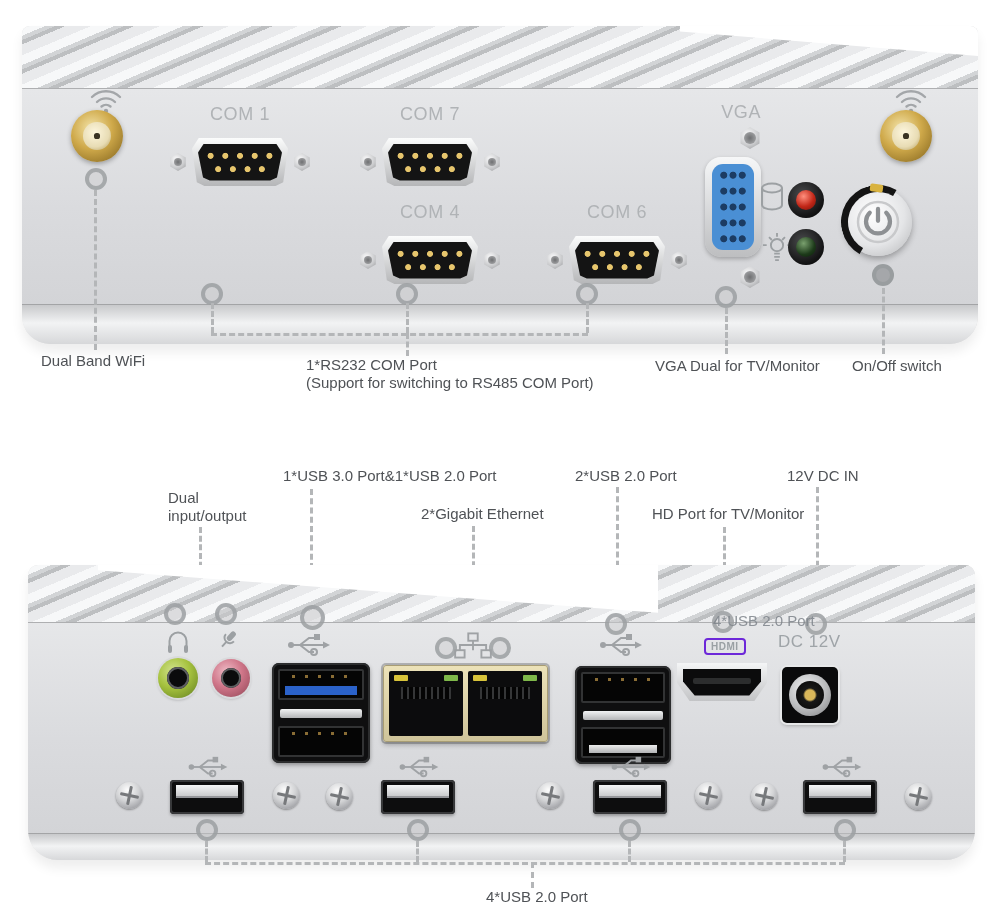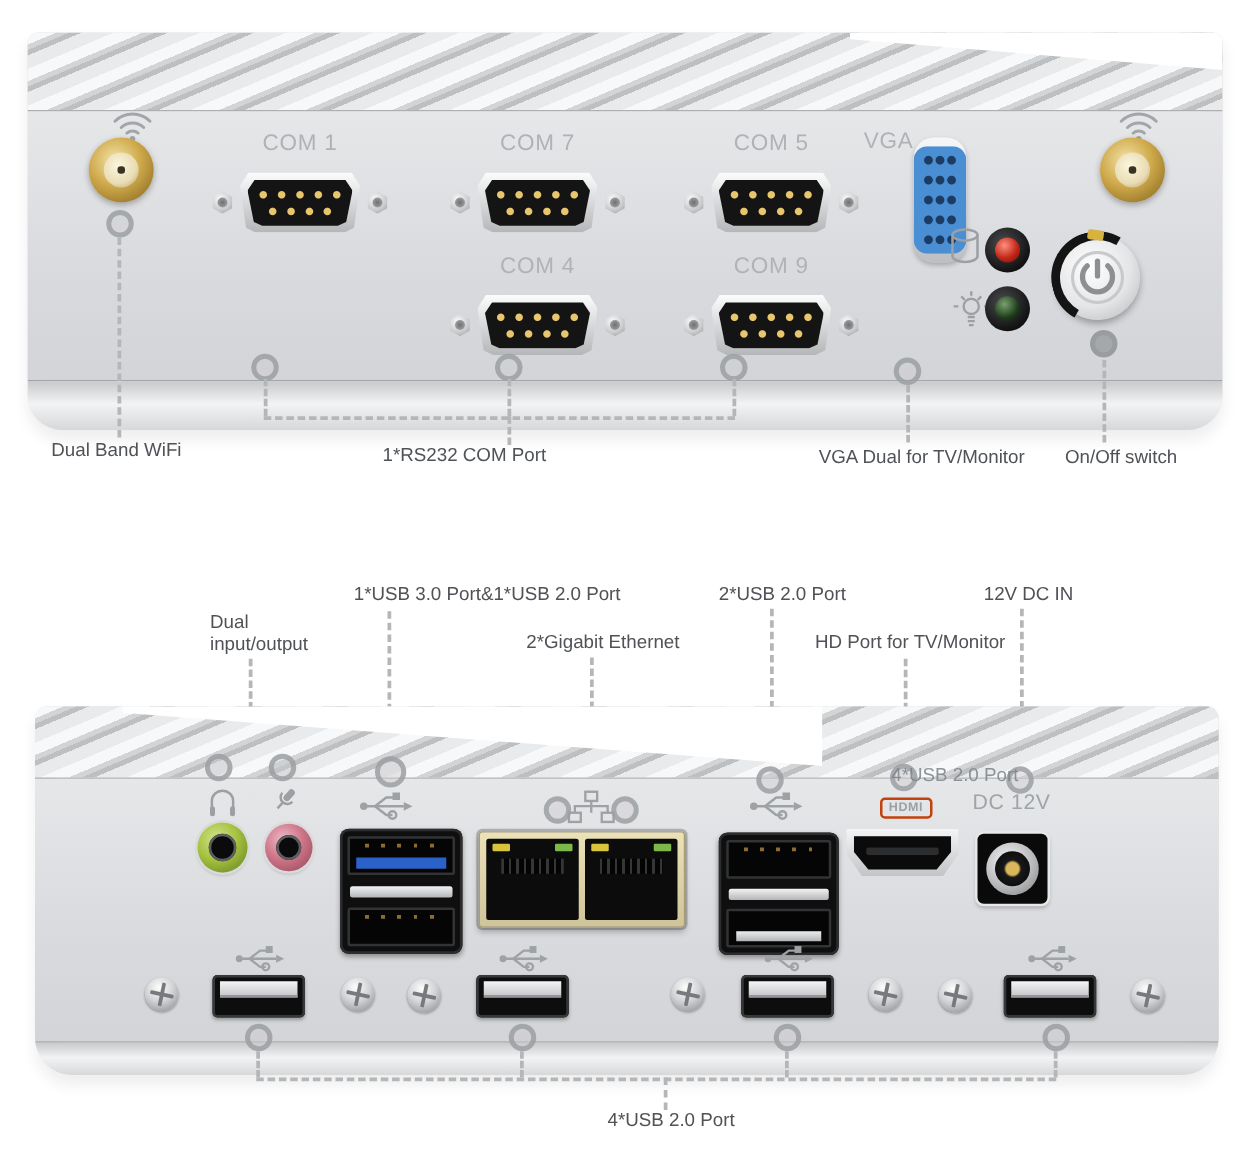--- a/index.html
+++ b/index.html
@@ -56,21 +56,21 @@
         radial-gradient(circle at 41.5% 68%,#e7c66d 0 2.6px,transparent 3.4px),
         radial-gradient(circle at 59% 68%,#e7c66d 0 2.6px,transparent 3.4px),
         radial-gradient(circle at 76% 68%,#e7c66d 0 2.6px,transparent 3.4px);}
   .hexnut{width:18px;height:18px;position:relative;
        background:radial-gradient(circle at 40% 35%,#fbfbfc,#c9cacc 55%,#8f9093);
        clip-path:polygon(50% 0,93% 25%,93% 75%,50% 100%,7% 75%,7% 25%);}
   .hexnut::after{content:"";position:absolute;inset:5px;border-radius:50%;
        background:radial-gradient(#6f7072,#aeafb1);}
   .hexnut.big{width:22px;height:22px;}
   
-  .vga-assembly{position:absolute;display:flex;flex-direction:row;align-items:flex-start;width:70px;}
+  .vga-assembly{position:absolute;display:flex;flex-direction:column;align-items:flex-end;width:70px;}
   .vga-port{width:56px;height:100px;border-radius:16px;margin-top:8px;
        background:linear-gradient(180deg,#f6f7f8,#bdbec0);
        box-shadow:0 2px 4px rgba(0,0,0,.25);display:flex;align-items:center;justify-content:center;}
   .vga-in{width:42px;height:86px;border-radius:11px;background-color:#4a8fd4;
        background-image:
         radial-gradient(circle at 28% 13%,#1c3c63 0 3.1px,transparent 3.9px),
         radial-gradient(circle at 50% 13%,#1c3c63 0 3.1px,transparent 3.9px),
         radial-gradient(circle at 72% 13%,#1c3c63 0 3.1px,transparent 3.9px),
         radial-gradient(circle at 28% 31.5%,#1c3c63 0 3.1px,transparent 3.9px),
         radial-gradient(circle at 50% 31.5%,#1c3c63 0 3.1px,transparent 3.9px),
@@ -137,21 +137,21 @@
   .rj45 .ly{position:absolute;left:5px;top:4px;width:14px;height:6px;background:#d8c33a;border-radius:1px;}
   .rj45 .lg{position:absolute;right:5px;top:4px;width:14px;height:6px;background:#7fb84a;border-radius:1px;}
   
   .hdmi{position:absolute;width:90px;height:38px;background:linear-gradient(180deg,#f4f5f6,#c3c4c6);
        clip-path:polygon(0 0,100% 0,100% 52%,86% 100%,14% 100%,0 52%);
        display:flex;align-items:center;justify-content:center;}
   .hdmi-in{width:78px;height:27px;background:#0b0b0c;
        clip-path:polygon(0 0,100% 0,100% 48%,85% 100%,15% 100%,0 48%);position:relative;}
   .hdmi-in::after{content:"";position:absolute;left:10px;right:10px;top:9px;height:6px;
        background:#2c2d2e;border-radius:2px;}
-  .hdmi-tag{position:absolute;border:2px solid #c2410c;border-radius:4px;color:#9aa0a4;
+  .hdmi-tag{position:absolute;border:2px solid #6d28d9;border-radius:4px;color:#9aa0a4;
        font-size:10px;font-weight:bold;letter-spacing:.5px;padding:0 5px;line-height:13px;}
   .dcjack{position:absolute;width:56px;height:56px;background:#0a0a0b;border-radius:5px;
        box-shadow:0 0 0 2px #e7e8e9,0 2px 4px rgba(0,0,0,.35);}
   .dcjack::before{content:"";position:absolute;inset:7px;border-radius:50%;
        background:radial-gradient(circle at 40% 35%,#f2f3f4,#b9babc 55%,#7e7f81);}
   .dcjack::after{content:"";position:absolute;inset:14px;border-radius:50%;
        background:radial-gradient(circle,#d9b75a 0 5px,#181818 7px,#060606 100%);}
   
   .screw{position:absolute;width:27px;height:27px;border-radius:50%;transform:rotate(12deg);
        background:radial-gradient(circle at 38% 32%,#fdfdfd,#d2d3d5 45%,#94959a 88%);
@@ -219,32 +219,22 @@
     <div class="com" style="left:337px;top:176px">
       <div class="printed">COM 4</div>
       <div class="com-row">
           <span class="hexnut"></span>
           <span class="db9">
             <span class="db9-in"></span>
           </span>
           <span class="hexnut"></span>
         </div>
     </div>
-    <div class="com" style="left:524px;top:78px">
-      <div class="printed">COM 5</div>
-      <div class="com-row">
-          <span class="hexnut"></span>
-          <span class="db9">
-            <span class="db9-in"></span>
-          </span>
-          <span class="hexnut"></span>
-        </div>
-    </div>
     <div class="com" style="left:524px;top:176px">
-      <div class="printed">COM 9</div>
+      <div class="printed">COM 6</div>
       <div class="com-row">
           <span class="hexnut"></span>
           <span class="db9">
             <span class="db9-in"></span>
           </span>
           <span class="hexnut"></span>
         </div>
     </div>
 
     <div class="vga-assembly" style="left:669px;top:76px">
@@ -298,20 +288,21 @@
   <span class="dash-v" style="left:211px;top:303px;height:30px"></span>
   <span class="dash-v" style="left:406px;top:303px;height:30px"></span>
   <span class="dash-v" style="left:586px;top:303px;height:30px"></span>
   <span class="dash-h" style="left:211px;top:333px;width:377px"></span>
   <span class="dash-v" style="left:406px;top:333px;height:23px"></span>
   <span class="dash-v" style="left:725px;top:308px;height:46px"></span>
   <span class="dash-v" style="left:882px;top:288px;height:66px"></span>
 
   <div class="lbl" style="left:41px;top:352px">Dual Band WiFi</div>
   <div class="lbl" style="left:306px;top:356px">1*RS232 COM Port</div>
+  <div class="lbl" style="left:306px;top:374px">(Support for switching to RS485 COM Port)</div>
   <div class="lbl" style="left:655px;top:357px">VGA Dual for TV/Monitor</div>
   <div class="lbl" style="left:852px;top:357px">On/Off switch</div>
 
   <div class="lbl prewrap" style="left:168px;top:489px">Dual
 input/output</div>
   <div class="lbl" style="left:283px;top:467px">1*USB 3.0 Port&amp;1*USB 2.0 Port</div>
   <div class="lbl" style="left:421px;top:505px">2*Gigabit Ethernet</div>
   <div class="lbl" style="left:575px;top:467px">2*USB 2.0 Port</div>
   <div class="lbl" style="left:652px;top:505px">HD Port for TV/Monitor</div>
   <div class="lbl" style="left:787px;top:467px">12V DC IN</div>

